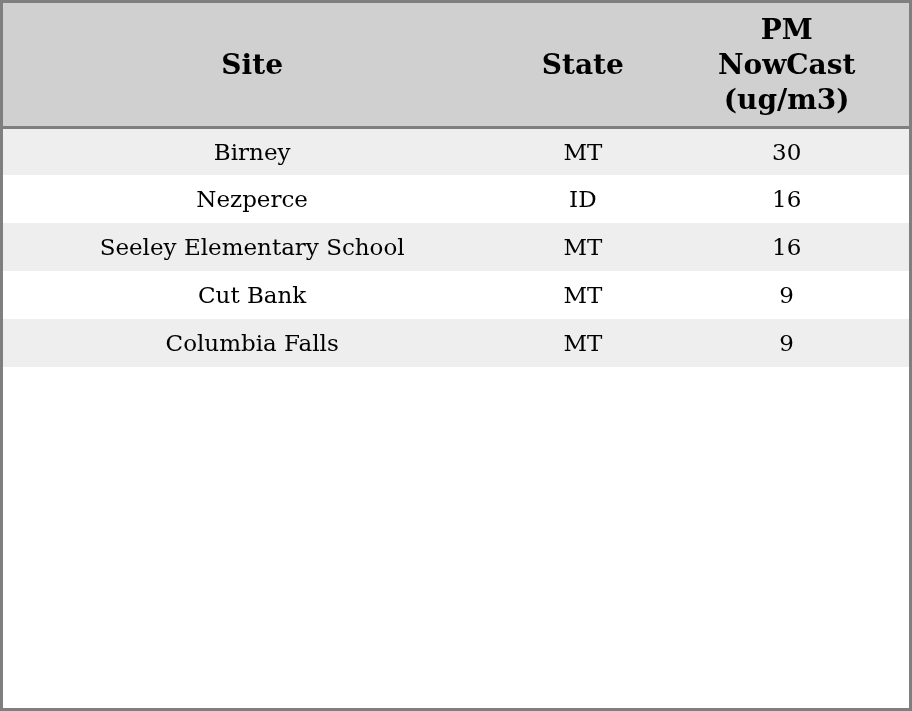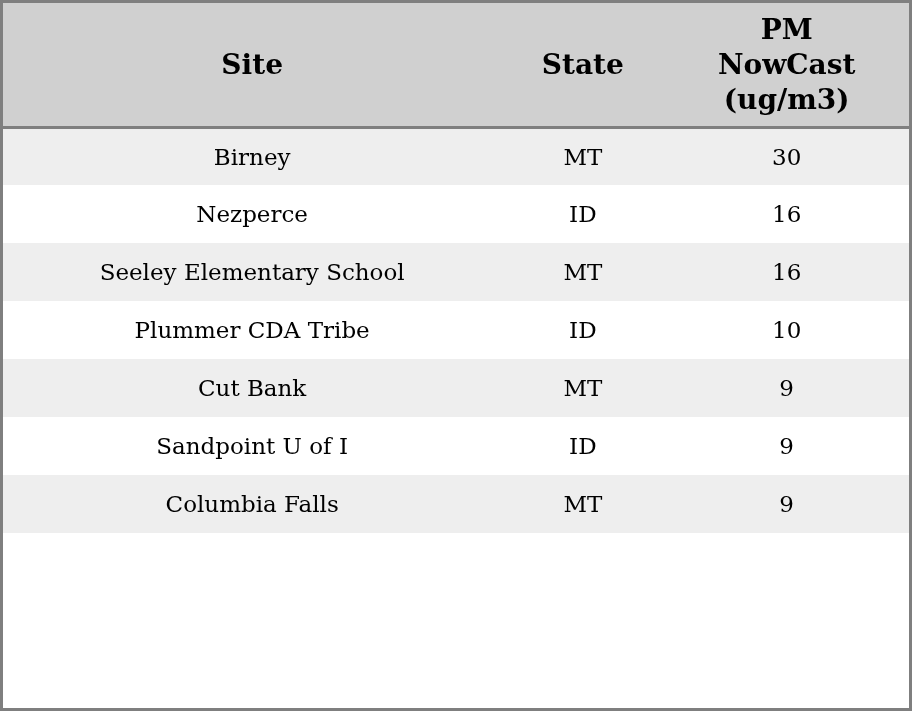--- a/index.html
+++ b/index.html
@@ -41,21 +41,21 @@
   }
   th .wrap-narrow {
     display: inline-block;
     max-width: 140px;
     vertical-align: middle;
   }
   tbody td {
     font-size: 23px;
     text-align: center;
     vertical-align: middle;
-    height: 58px;
+    height: 48px;
     padding: 0;
   }
   tbody tr:nth-child(odd)  { background: var(--row-alt-bg); }
   tbody tr:nth-child(even) { background: var(--row-bg); }
 </style>
 </head>
 <body>
 
 <div class="table-wrap">
   <table class="data-table">
@@ -83,32 +83,22 @@
           <td>Nezperce</td>
           <td>ID</td>
           <td>16</td>
         </tr>
         <tr>
           <td>Seeley Elementary School</td>
           <td>MT</td>
           <td>16</td>
         </tr>
         <tr>
-          <td>Plummer CDA Tribe</td>
-          <td>ID</td>
-          <td>10</td>
-        </tr>
-        <tr>
           <td>Cut Bank</td>
           <td>MT</td>
-          <td>9</td>
-        </tr>
-        <tr>
-          <td>Sandpoint U of I</td>
-          <td>ID</td>
           <td>9</td>
         </tr>
         <tr>
           <td>Columbia Falls</td>
           <td>MT</td>
           <td>9</td>
         </tr>
       </tbody>
   </table>
 </div>

